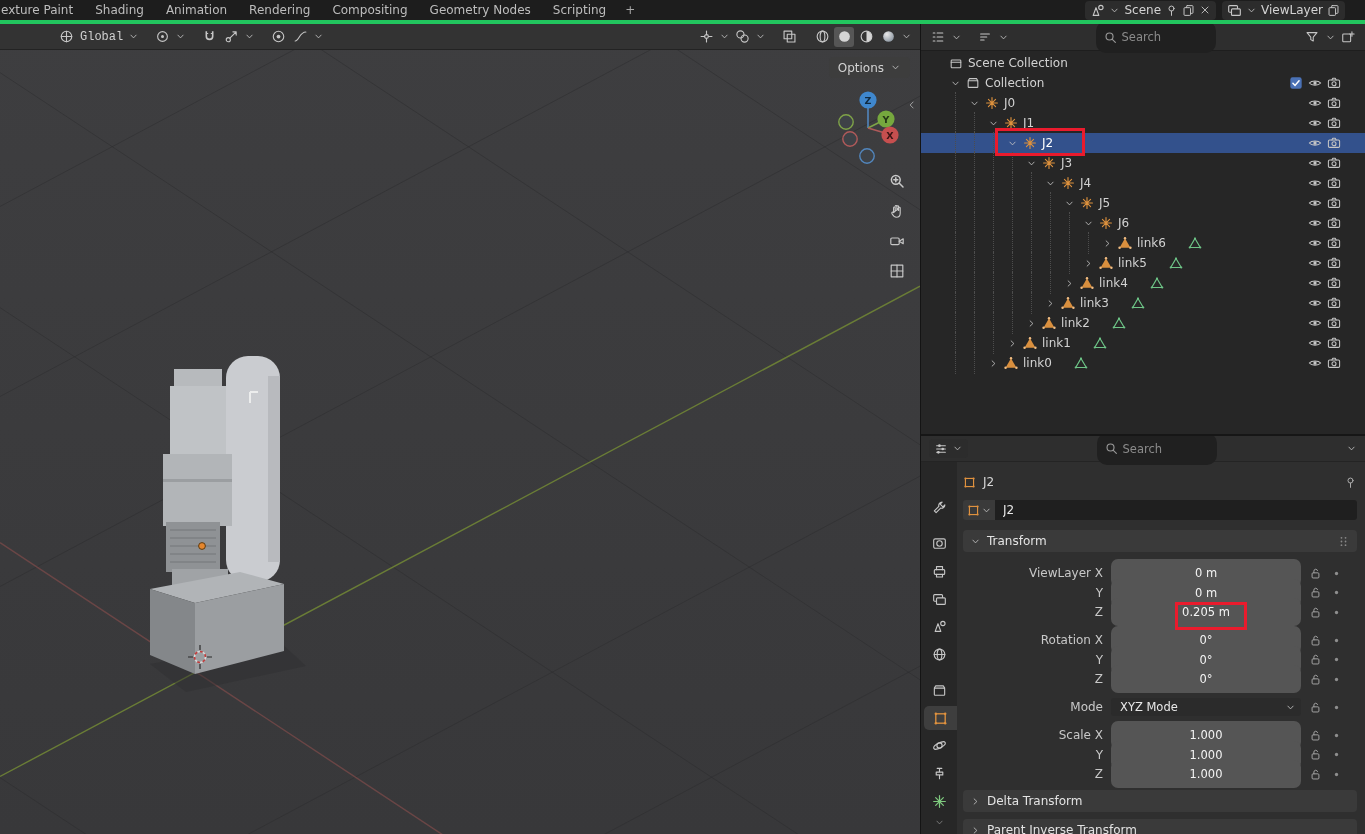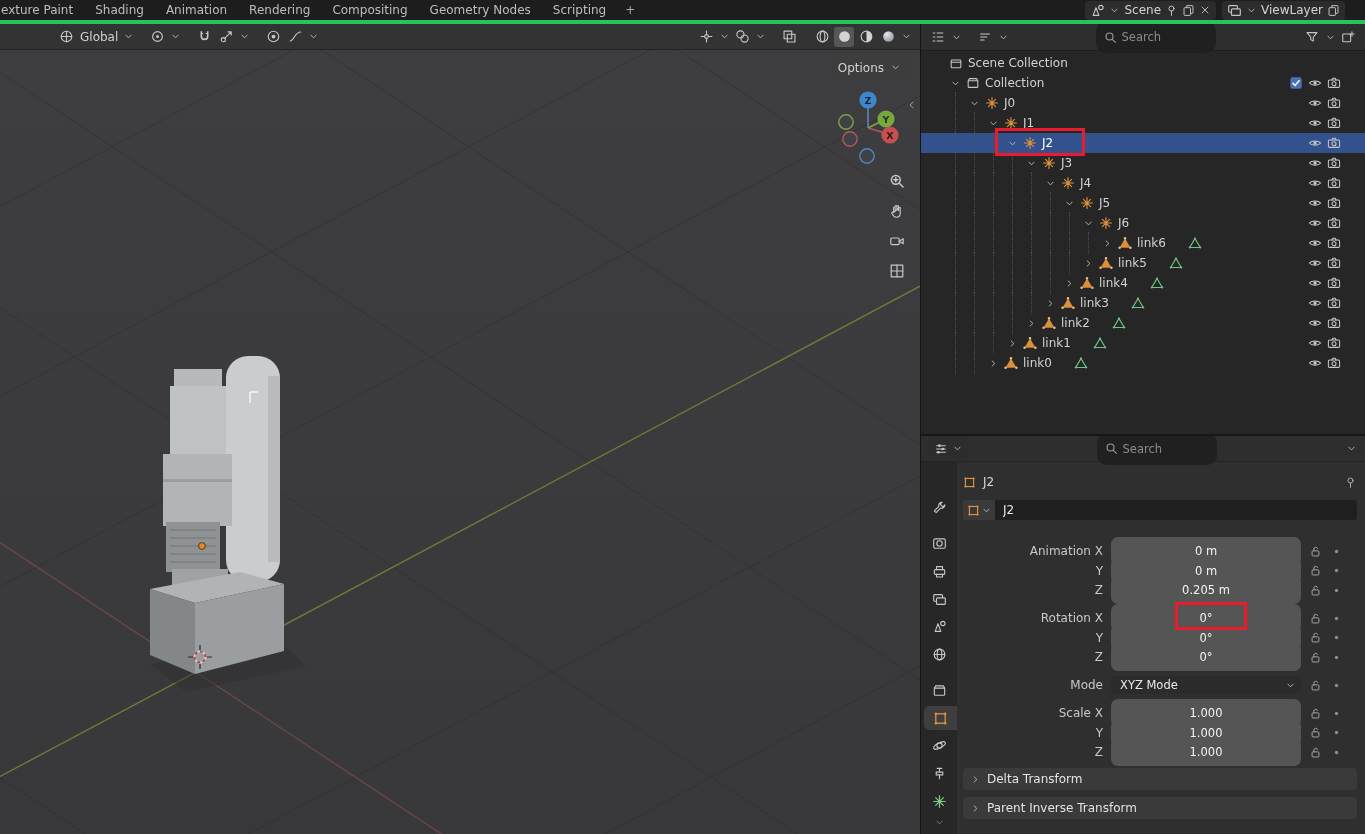--- a/index.html
+++ b/index.html
@@ -17,21 +17,21 @@
   #topbar-right{margin-left:auto;display:flex;align-items:center;gap:6px;padding-right:20px;}
   .tbgroup{display:flex;align-items:center;gap:4px;background:#2c2c2c;border-radius:4px;height:19px;padding:0 5px;color:#d3d3d3;}
 
   
   #viewport{position:absolute;left:0;top:24px;width:920px;height:810px;overflow:hidden;background:#3a3a3c;}
   #vp-svg{position:absolute;left:0;top:0;}
   #vp-header{position:absolute;left:0;top:0;width:100%;height:26px;background:#333;border-bottom:1px solid #232323;display:flex;align-items:center;padding:0 8px 0 56px;gap:2px;}
   .icbtn{width:20px;height:20px;display:flex;align-items:center;justify-content:center;border-radius:3px;flex:0 0 auto;}
   .icbtn.active{background:#565656;}
   .icbtn.chev{width:12px;}
-  .vh-label{font-size:12px;color:#d0d0d0;padding:0 2px;}
+  .vh-label{font-size:12px;color:#d0d0d0;padding:0 2px;font-family:Liberation Mono, monospace;}
   .vh-gap{width:9px;flex:0 0 auto;}
   #vp-options{position:absolute;top:33px;right:10px;height:21px;display:flex;align-items:center;gap:6px;background:#3d3d3d;border-radius:4px;padding:0 9px;color:#d2d2d2;font-size:12px;}
   #gizmo{position:absolute;left:820px;top:64px;}
   #gizmo text{font-family:"DejaVu Sans",sans-serif;}
   #vp-nav{position:absolute;left:884px;top:144px;display:flex;flex-direction:column;gap:4px;}
   .navbtn{width:26px;height:26px;border-radius:13px;display:flex;align-items:center;justify-content:center;}
   #region-toggle{position:absolute;left:906px;top:75px;opacity:.8;}
 
   
   #vdiv{position:absolute;left:920px;top:24px;width:1px;height:810px;background:#141414;}
@@ -1164,23 +1164,43 @@
             </span>
           <span class="ic">
               <svg width="11" height="11" viewBox="0 0 16 16">
                 <path d="M4.2 6l3.8 4 3.8-4" stroke="#c6c6c6" stroke-width="1.2" fill="none" stroke-linecap="round" stroke-linejoin="round"></path>
               </svg>
             </span>
         </span>
         <input id="nameinput" value="J2" style="">
       </div>
       <div class="panel">
+        <div class="panel-header">
+          <span class="ic">
+              <svg width="11" height="11" viewBox="0 0 16 16">
+                <path d="M4.2 6l3.8 4 3.8-4" stroke="#c6c6c6" stroke-width="1.2" fill="none" stroke-linecap="round" stroke-linejoin="round"></path>
+              </svg>
+            </span>
+          <span>Transform</span>
+          <span class="dragdots ic">
+              <svg width="13" height="13" viewBox="0 0 16 16">
+                <g fill="#888">
+                  <circle cx="5.5" cy="3.5" r="1.1"></circle>
+                  <circle cx="10.5" cy="3.5" r="1.1"></circle>
+                  <circle cx="5.5" cy="8" r="1.1"></circle>
+                  <circle cx="10.5" cy="8" r="1.1"></circle>
+                  <circle cx="5.5" cy="12.5" r="1.1"></circle>
+                  <circle cx="10.5" cy="12.5" r="1.1"></circle>
+                </g>
+              </svg>
+            </span>
+        </div>
         <div id="transform-rows">
             <div class="trow">
-              <span class="tlabel">Animation X</span>
+              <span class="tlabel">ViewLayer X</span>
               <div class="tfield">0 m</div>
               <span class="tlock">
                 <svg width="13" height="13" viewBox="0 0 16 16">
                   <rect x="3.8" y="7.2" width="8.4" height="6.3" rx="1.2" stroke="#a5a5a5" stroke-width="1.2" fill="none"></rect>
                   <path d="M6 7.2V5a2.3 2.3 0 0 1 4.5-.6" stroke="#a5a5a5" stroke-width="1.2" fill="none" stroke-linecap="round"></path>
                 </svg>
               </span>
               <span class="tdot">
                 <svg width="11" height="11" viewBox="0 0 16 16">
                   <circle cx="8" cy="8" r="2.4" fill="#8e8e8e"></circle>

